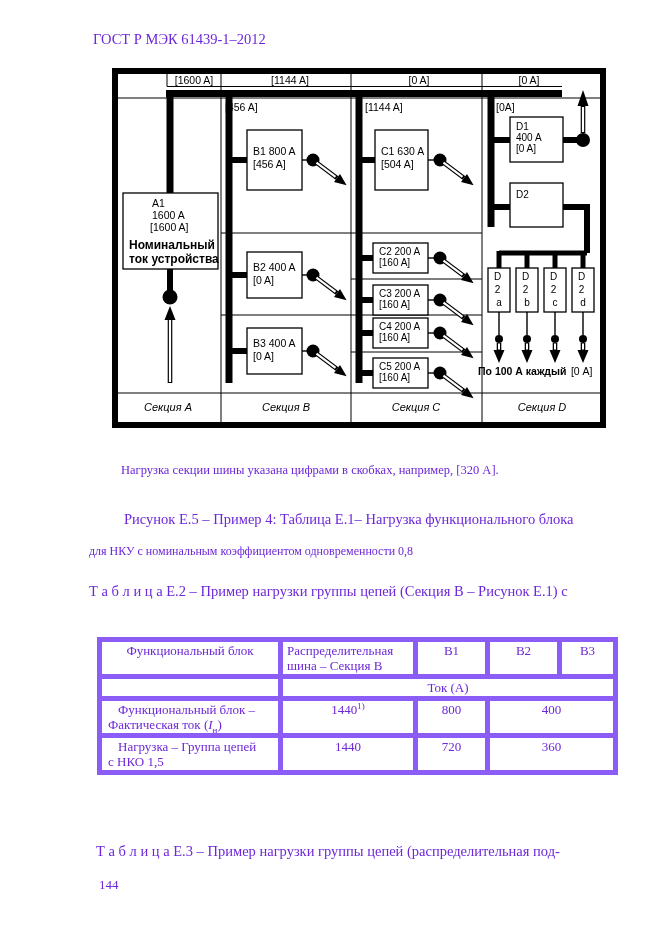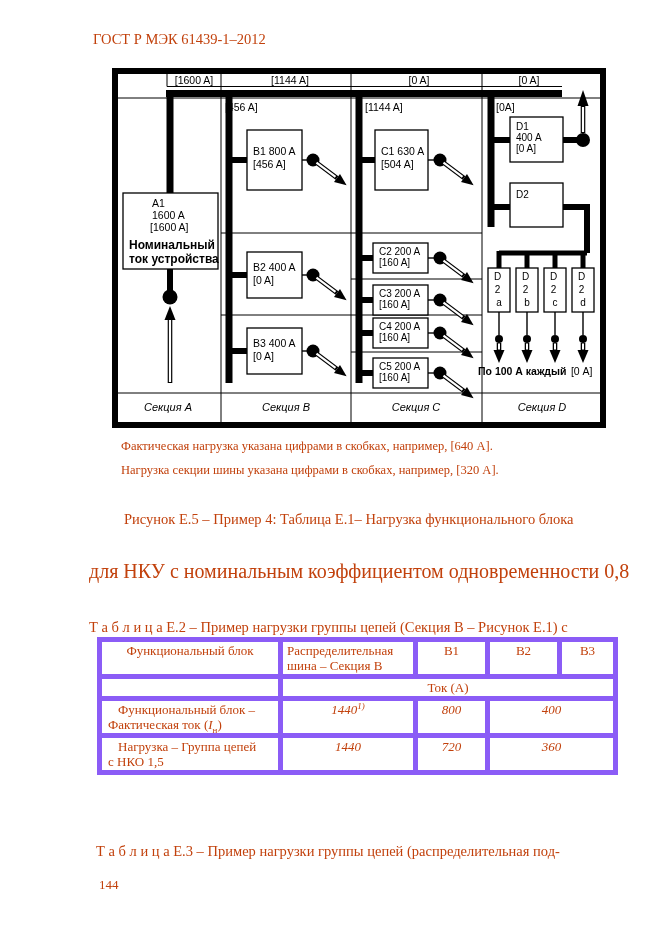--- a/index.html
+++ b/index.html
@@ -1,30 +1,30 @@
 <!DOCTYPE html>
 <html><head>
 <meta charset="utf-8">
 <style>
   html,body{margin:0;padding:0;}
   .page{
     position:relative;
     width:661px;height:935px;
     background:#ffffff;
     font-family:"Liberation Serif", serif;
-    color:#c2410c;
+    color:#6d28d9;
     overflow:hidden;
   }
   .abs{position:absolute;}
   .doc-header{left:93px;top:31px;font-size:14.5px;}
   .note{left:121px;top:439px;font-size:12.5px;}
   .note2{left:121px;top:463px;font-size:12.5px;}
   .figcap1{left:124px;top:511px;font-size:14.5px;}
-  .figcap2{left:89px;top:544px;font-size:20px;margin-top:16px;}
-  .tbl-title1{left:89px;top:583px;font-size:14.5px;margin-top:36px;}
+  .figcap2{left:89px;top:544px;font-size:12px;}
+  .tbl-title1{left:89px;top:583px;font-size:14.5px;}
   .tbl-title2{left:89px;top:611px;font-size:14.5px;}
   .tbl-e3{left:96px;top:843px;font-size:14.5px;}
   .pageno{left:99px;top:877px;font-size:13px;}
 
   
   svg text{font-family:"Liberation Sans", sans-serif;fill:#000;}
   .dg{font-size:10.5px;}
   .dg-sm{font-size:10px;}
   .dg-b{font-size:12px;font-weight:bold;}
   .dg-sec{font-size:11px;font-style:italic;}
@@ -34,21 +34,21 @@
   
   table.e2{
     position:absolute;left:97px;top:637px;
     border-collapse:collapse;table-layout:fixed;
     width:516px;font-size:13px;line-height:15px;
     border:1px solid #000;border-top:2px solid #000;border-bottom:3px solid #000;
   }
   table.e2 td{border:5px solid #8b5cf6;padding:1px 4px;vertical-align:top;}
   table.e2 tr.subhead td{border-bottom:3px solid #000;text-align:center;}
   td.ctr{text-align:center;}
-  td.num{text-align:center;font-style:italic;}
+  td.num{text-align:center;}
   .ind1{padding-left:12px;}
   .ind0{padding-left:2px;}
   sup{font-size:9px;line-height:0;}
   sub{font-size:9px;line-height:0;}
   .fnote{padding-left:4px;}
 </style>
 </head>
 <body>
 
 <div class="page">
@@ -284,21 +284,20 @@
         <tspan class="dg-per-n"> [0 А]</tspan>
       </text>
 
       <text class="dg-sec" text-anchor="middle" x="58" y="345">Секция А</text>
       <text class="dg-sec" text-anchor="middle" x="176" y="345">Секция В</text>
       <text class="dg-sec" text-anchor="middle" x="306" y="345">Секция С</text>
       <text class="dg-sec" text-anchor="middle" x="432" y="345">Секция D</text>
     </g>
   </svg>
 
-  <div class="abs note">Фактическая нагрузка указана цифрами в скобках, например, [640 А].</div>
   <div class="abs note2">Нагрузка секции шины указана цифрами в скобках, например, [320 А].</div>
 
   <div class="abs figcap1">Рисунок Е.5 – Пример 4: Таблица Е.1– Нагрузка функционального блока</div>
   <div class="abs figcap2">для НКУ с номинальным коэффициентом одновременности 0,8</div>
 
   <div class="abs tbl-title1">Т а б л и ц а  Е.2 – Пример нагрузки группы цепей (Секция В – Рисунок Е.1) с</div>
 
   <table class="e2">
     <colgroup>
       <col style="width:181px">

